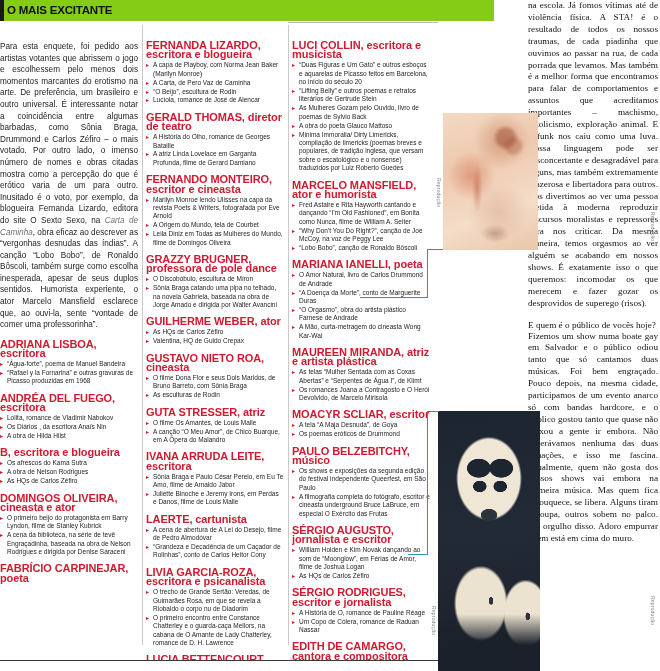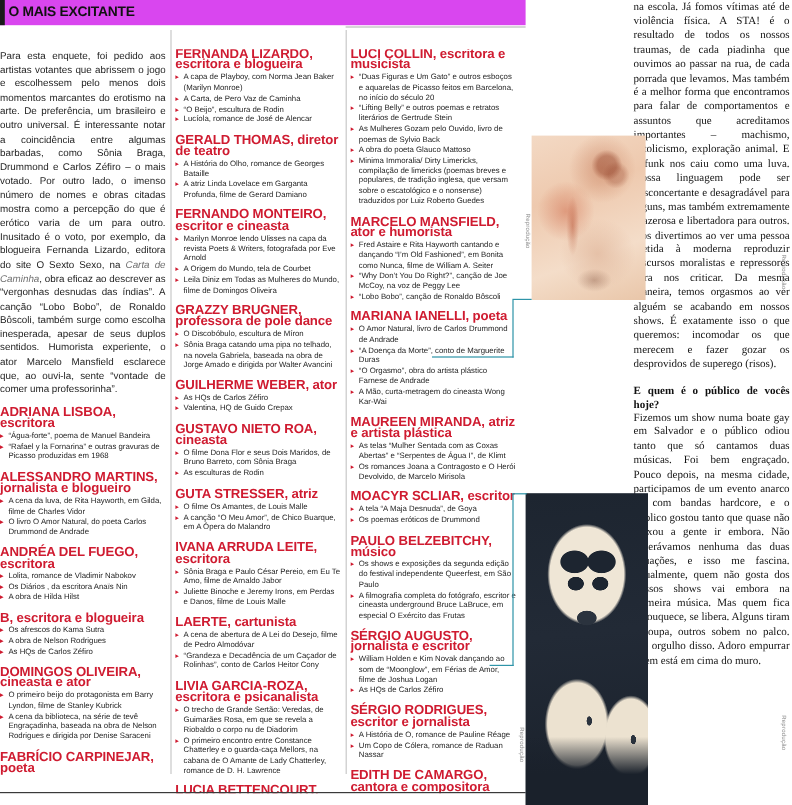--- a/index.html
+++ b/index.html
@@ -10,22 +10,22 @@
     font-family: "Liberation Sans", sans-serif;
     overflow: hidden;
     position: relative;
   }
 
   
   #page { position:relative; width:660px; height:671px; }
 
   
   .banner {
-    position:absolute; left:0; top:0; width:438px; height:21px;
-    background:#d946ef;
+    position:absolute; left:0; top:0; width:494px; height:21px;
+    background:#84cc16;
   }
   .banner .bar {
     position:absolute; left:0; top:0; width:4px; height:21px; background:#1a1a1a;
   }
   .banner h1 {
     margin:0; position:absolute; left:7px; top:4px;
     font-size:11.5px; font-weight:bold; letter-spacing:-0.2px;
     color:#111; font-family:"Liberation Sans", sans-serif;
   }
 
@@ -76,21 +76,21 @@
   
   .article {
     position:absolute; left:528px; top:0px; width:130px; height:440px;
     font-family:"Liberation Serif", serif;
     font-size:9.2px; line-height:11.9px; color:#141414;
     text-align:justify;
   }
   .article p { margin:0 0 0 0; }
   .article .qhead {
     font-family:"Liberation Serif", serif;
-    font-weight:bold; font-size:9.2px; line-height:12px;
+    font-weight:normal; font-size:9.2px; line-height:12px;
     margin:9px 0 0 0; color:#111;
   }
 
   
   .figure { position:absolute; }
   .fig1 { left:443px; top:113px; width:95px; height:137px; }
   .fig2 { left:438px; top:411px; width:102px; height:260px; }
 
   .fig1 .art {
     width:100%; height:100%;
@@ -186,27 +186,20 @@
       </p>
       <div id="slot1">
           <div class="entry">
             <div class="who">ADRIANA LISBOA,<span class="role"> escritora</span></div>
             <ul>
               <li>“Água-forte”, poema de Manuel Bandeira</li>
               <li>“Rafael y la Fornarina” e outras gravuras de Picasso produzidas em 1968</li>
             </ul>
           </div>
           <div class="entry">
-            <div class="who">ALESSANDRO MARTINS,<span class="role"> jornalista e blogueiro</span></div>
-            <ul>
-              <li>A cena da luva, de Rita Hayworth, em Gilda, filme de Charles Vidor</li>
-              <li>O livro O Amor Natural, do poeta Carlos Drummond de Andrade</li>
-            </ul>
-          </div>
-          <div class="entry">
             <div class="who">ANDRÉA DEL FUEGO,<span class="role"> escritora</span></div>
             <ul>
               <li>Lolita, romance de Vladimir Nabokov</li>
               <li>Os Diários , da escritora Anaïs Nin</li>
               <li>A obra de Hilda Hilst</li>
             </ul>
           </div>
           <div class="entry">
             <div class="who">B,<span class="role"> escritora e blogueira</span></div>
             <ul>

